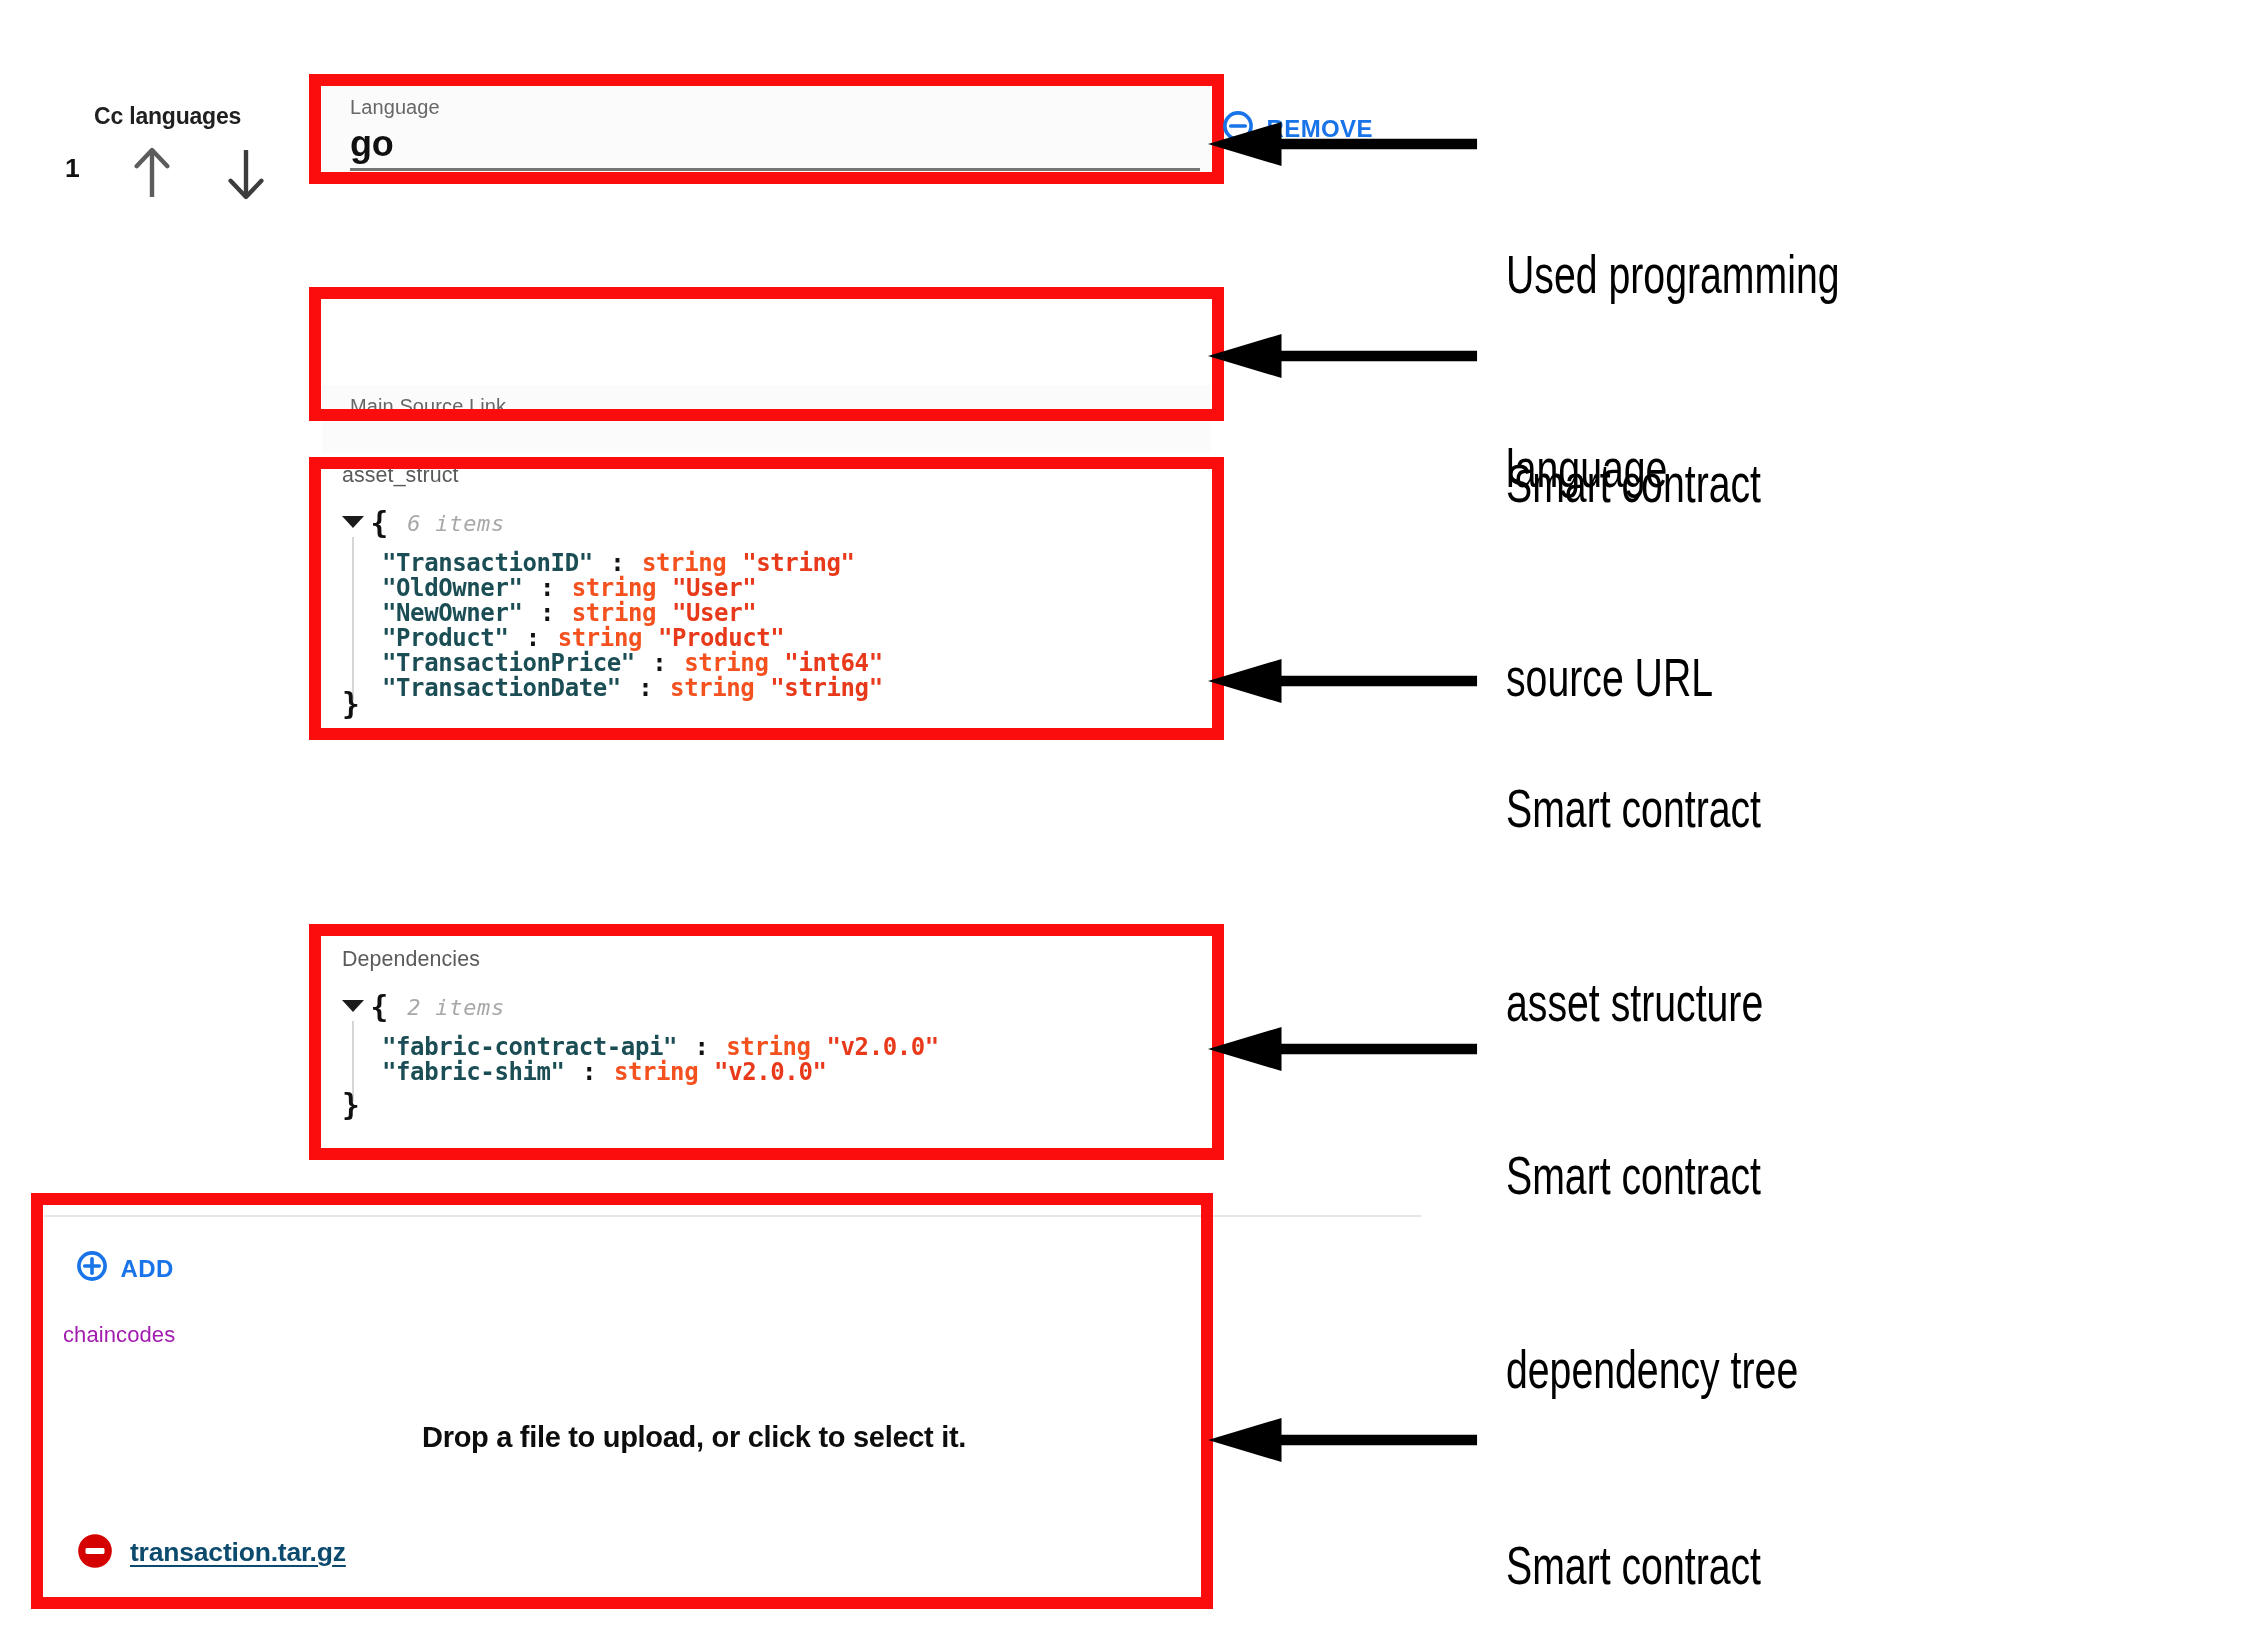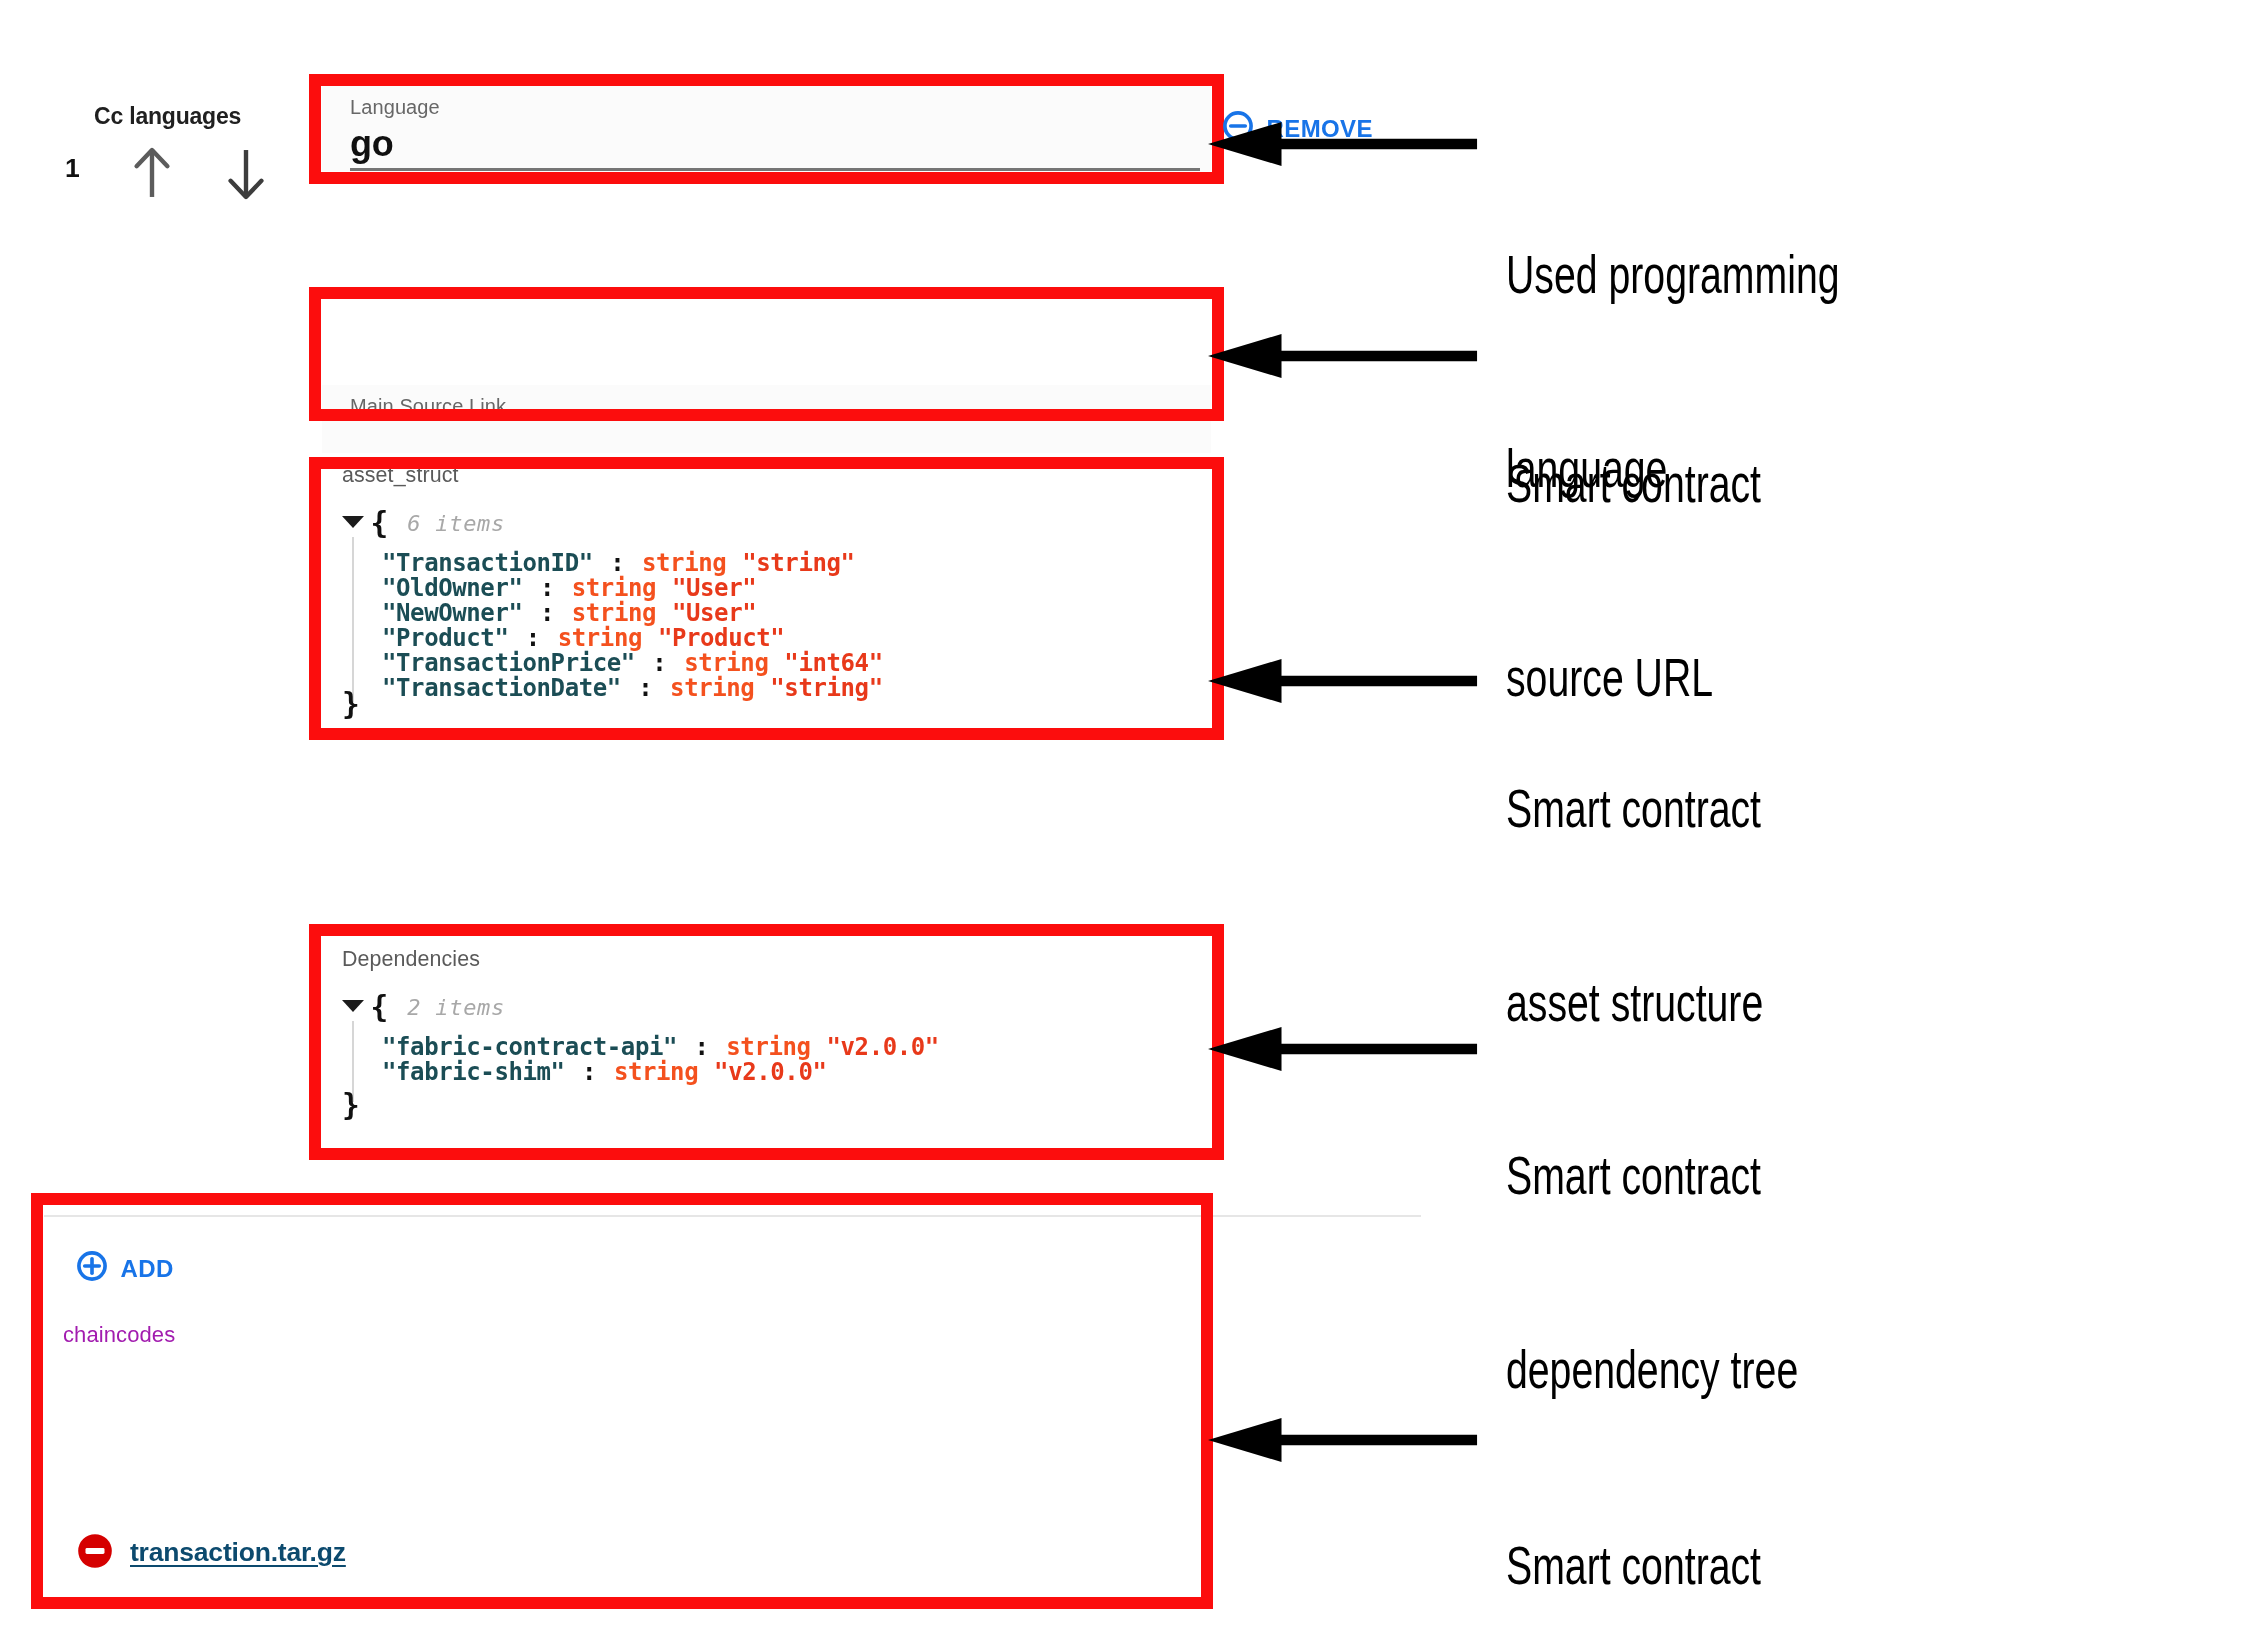--- a/index.html
+++ b/index.html
@@ -234,20 +234,21 @@
         <circle cx="22" cy="22" r="18" fill="none" stroke="#1874e8" stroke-width="5"></circle>
         <path d="M12 22 L32 22" stroke="#1874e8" stroke-width="5" stroke-linecap="round"></path>
         <path d="M22 12 L22 32" stroke="#1874e8" stroke-width="5" stroke-linecap="round"></path>
       </svg>
     </span>
     <span>ADD</span>
   </div>
 
   <div class="abs" id="chaincodes-label" style="left:19px;top:103px;">chaincodes</div>
 
+  <div class="abs" id="drop-text" style="left:378px;top:202px;">Drop a file to upload, or click to select it.</div>
 
   <div class="abs" id="file-row" style="left:32px;top:313px;">
     <span class="circ-icon">
       <svg width="38" height="38" viewBox="0 0 52 52">
         <circle cx="26" cy="26" r="23" fill="#d50000"></circle>
         <rect x="13" y="22" width="26" height="8" rx="2" fill="#ffffff"></rect>
       </svg>
     </span>
     <span id="file-name">transaction.tar.gz</span>
   </div>

